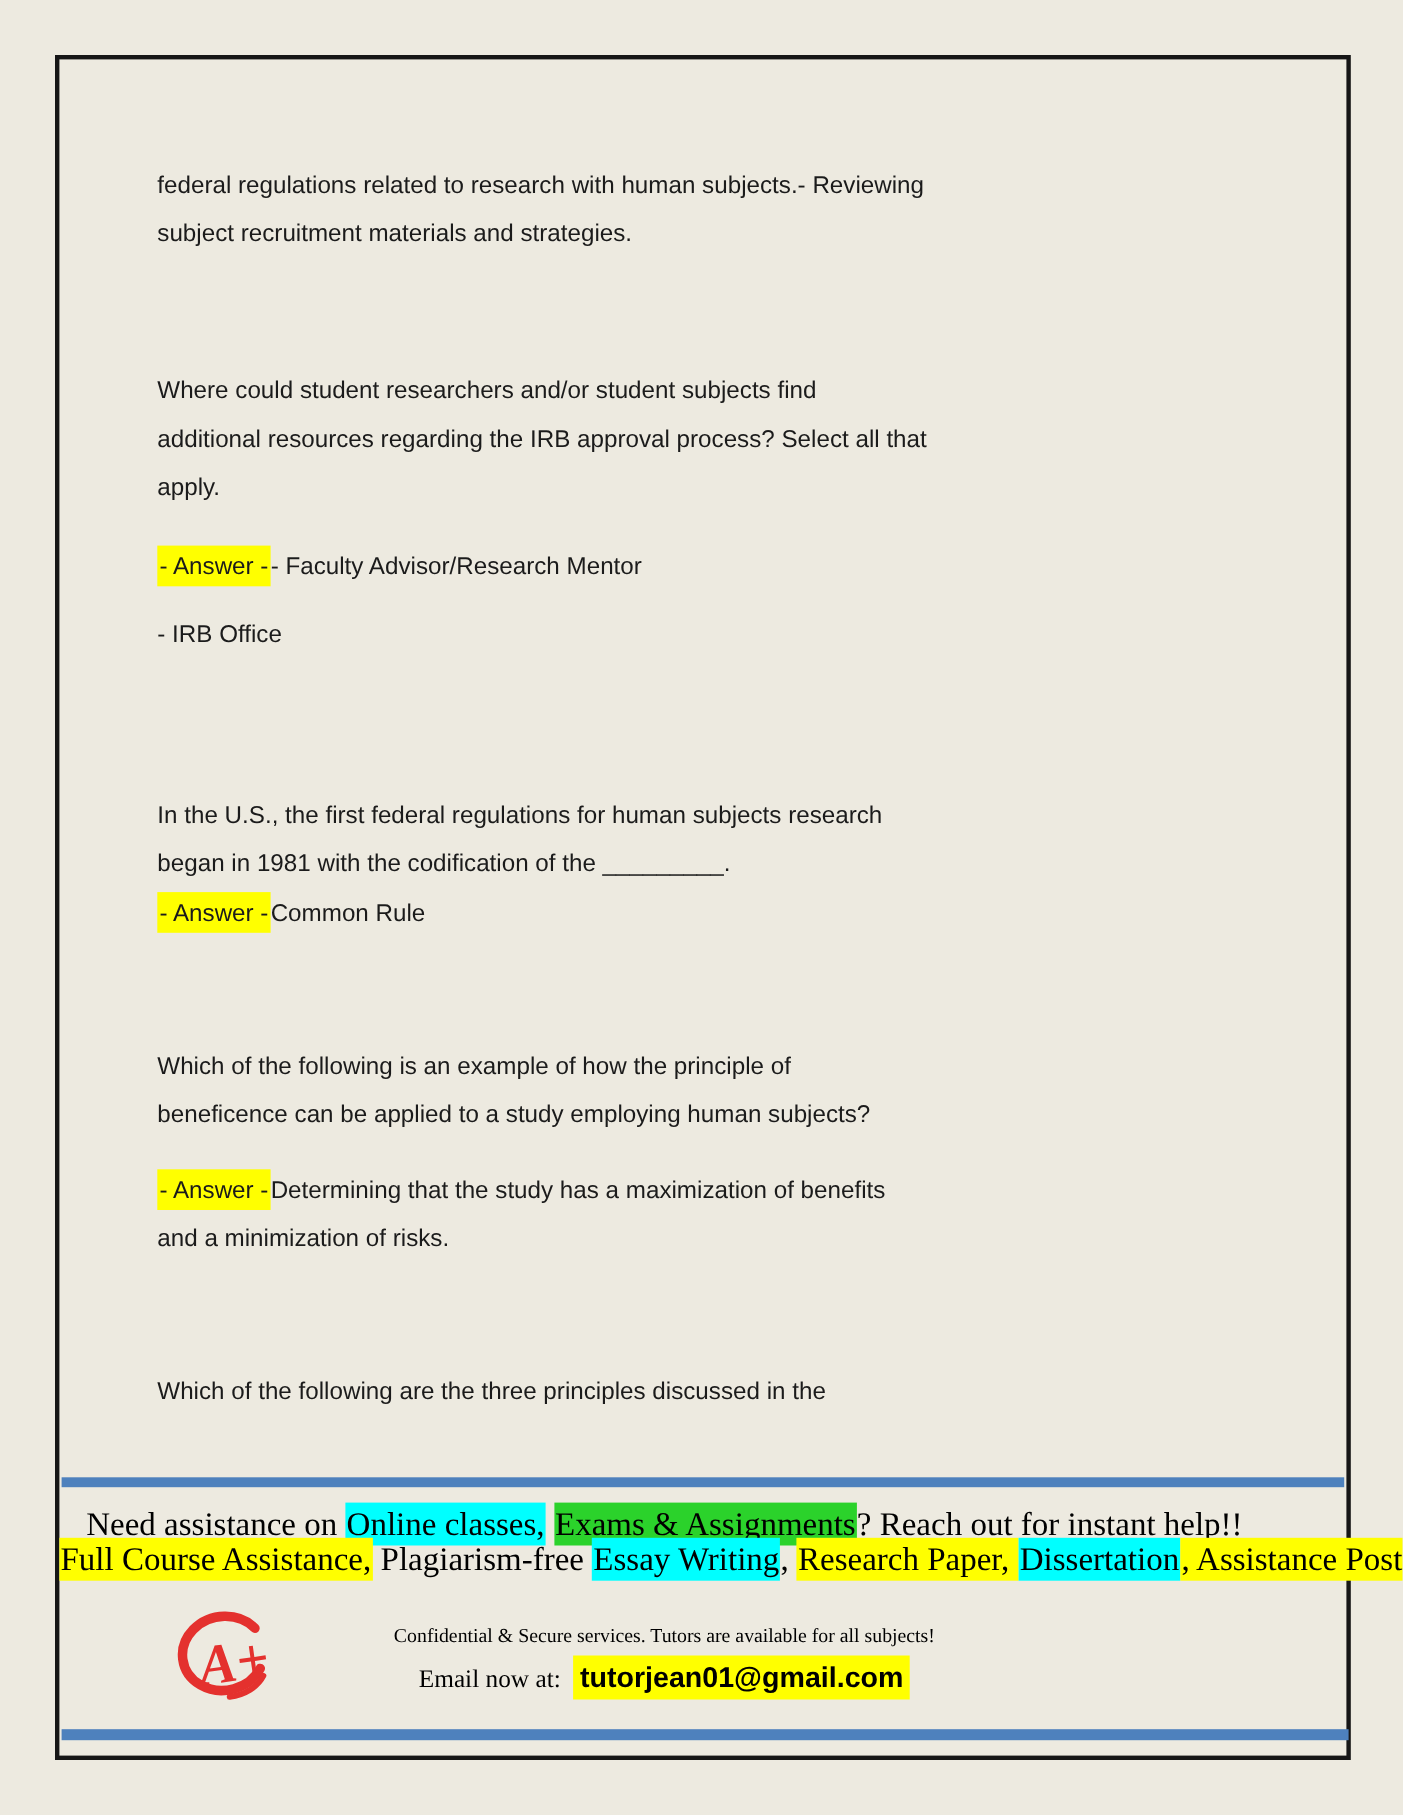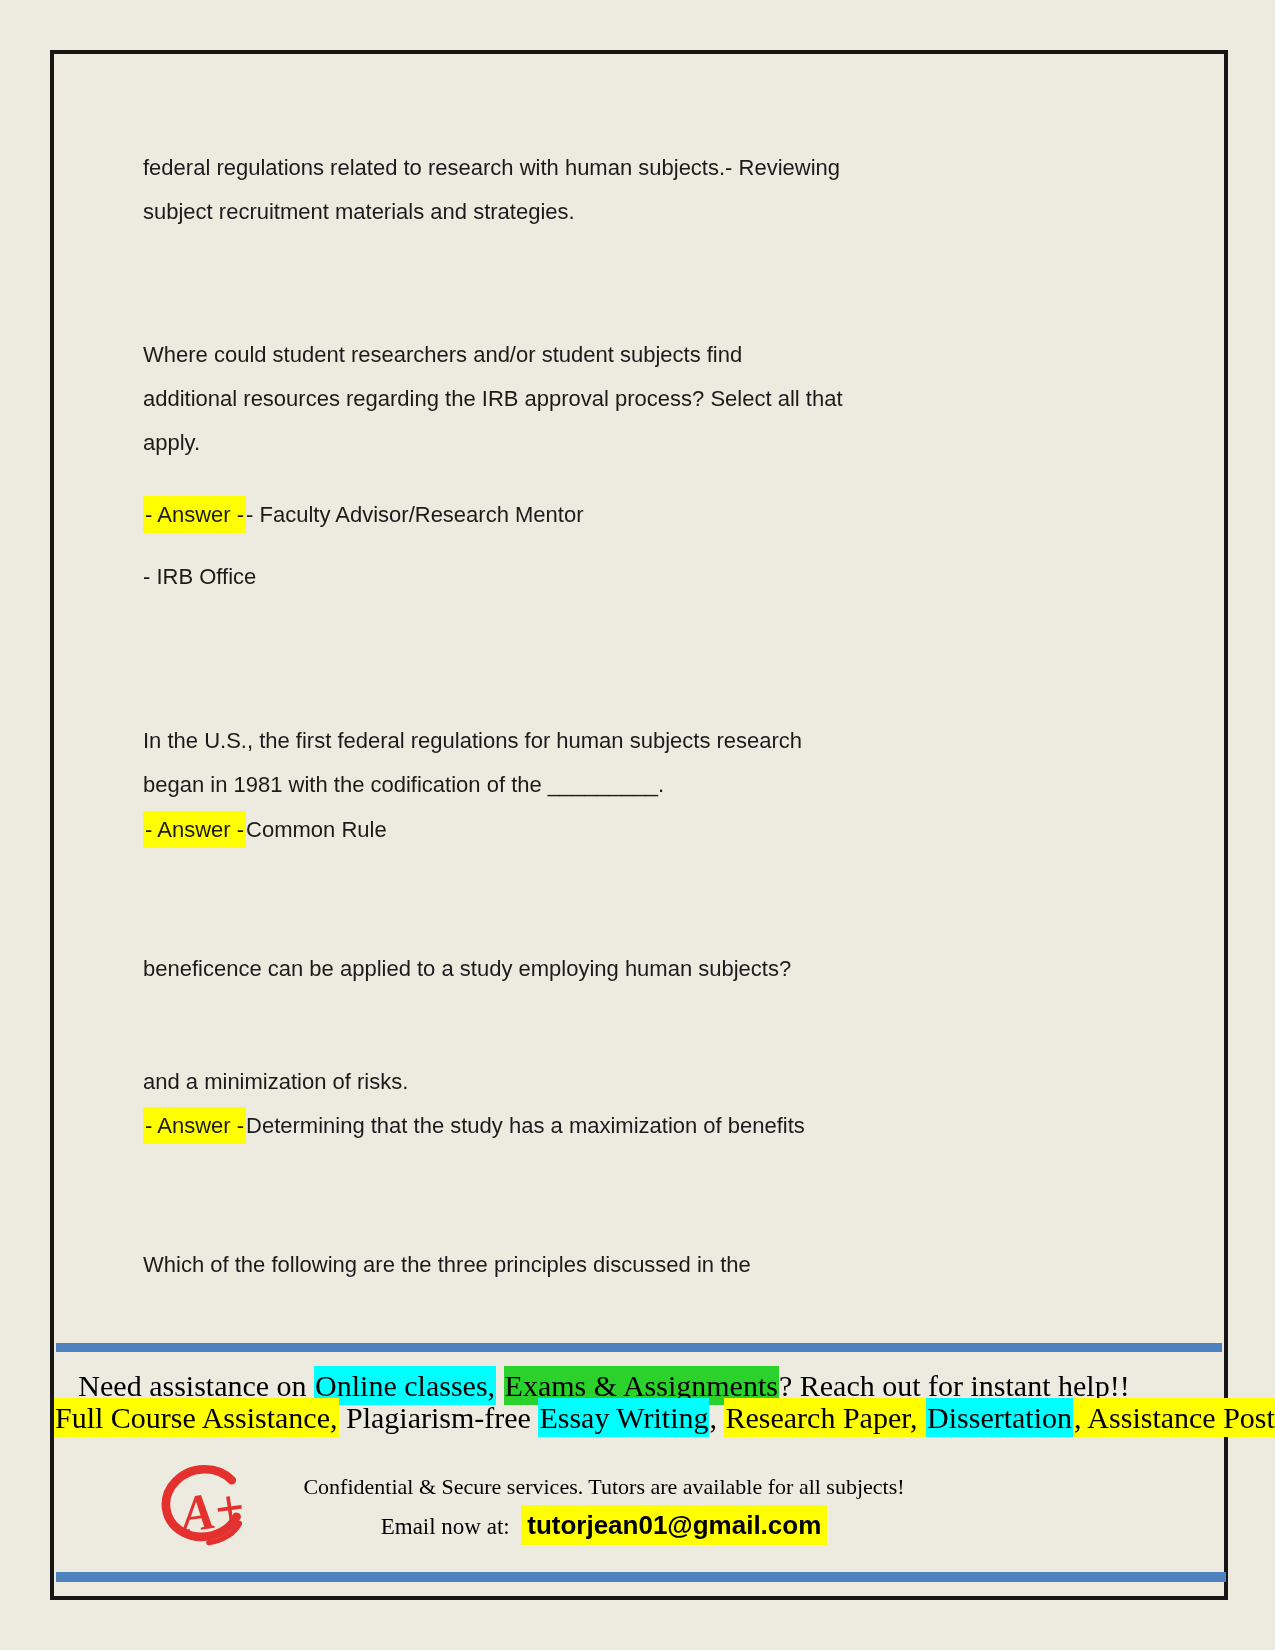--- a/index.html
+++ b/index.html
@@ -23,21 +23,21 @@
   #p5{top:1189px;}
   .divider{position:absolute;left:2px;width:1166px;height:9px;background:var(--blue);}
   #divider-top{top:1289px;}
   #divider-bottom{top:1518px;height:10px;width:1170px;}
   .fline{position:absolute;left:0;right:0;padding-right:70px;text-align:center;
          font-family:"Liberation Serif",serif;font-size:30px;color:#000;}
   .fline .tline{height:32px;line-height:32px;}
   .footer-zone .hl{padding:3px 1px;}
   #footer-line1{top:1316px;}
   #footer-line2{top:1348px;}
-  #conf-line{top:1417px;font-size:22px;}
+  #conf-line{top:1417px;font-size:18px;}
   #email-line{top:1451px;font-size:23px;}
   #email-line .tline{height:40px;line-height:40px;}
   .email{font-family:"Liberation Sans",sans-serif;font-weight:bold;font-size:26px;}
   #email-line .hl{padding:5px 6px;}
   .logo{position:absolute;left:100px;top:1408px;width:98px;height:96px;}
 </style>
 </head>
 <body>
 
 <div class="frame">
@@ -59,25 +59,26 @@
         <div class="tline"><span>- IRB Office</span></div>
       </div>
     <div class="para" id="p3">
         <div class="tline"><span>In the U.S., the first federal regulations for human subjects research</span></div>
         <div class="tline"><span>began in 1981 with the codification of the _________.</span></div>
       </div>
     <div class="para" id="ans2">
         <div class="tline"><span class="hl hl-yellow">- Answer -</span><span>Common Rule</span></div>
       </div>
     <div class="para" id="p4">
+        <div class="tline"><span>Which of the following is an example of how the principle of</span></div>
         <div class="tline"><span>beneficence can be applied to a study employing human subjects?</span></div>
       </div>
     <div class="para" id="ans3">
+        <div class="tline"><span class="hl hl-yellow">- Answer -</span><span>Determining that the study has a maximization of benefits</span></div>
         <div class="tline"><span>and a minimization of risks.</span></div>
-        <div class="tline"><span class="hl hl-yellow">- Answer -</span><span>Determining that the study has a maximization of benefits</span></div>
       </div>
     <div class="para" id="p5">
         <div class="tline"><span>Which of the following are the three principles discussed in the</span></div>
       </div>
   </div>
 
   <div class="footer-zone">
     <div class="divider" id="divider-top"></div>
 
     <div class="fline" id="footer-line1">

